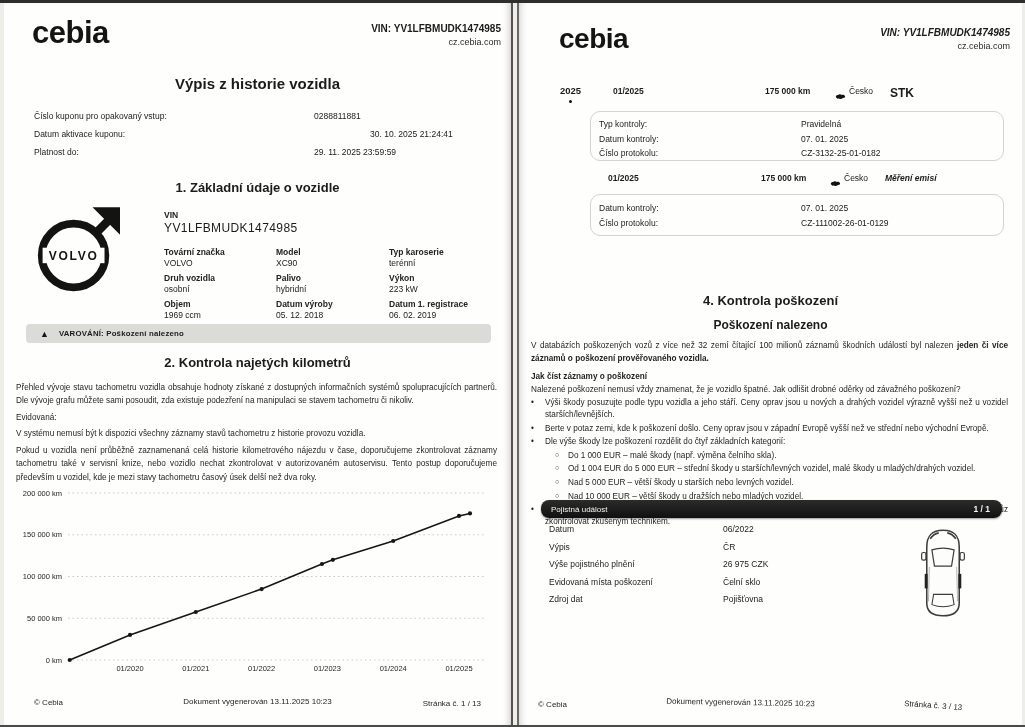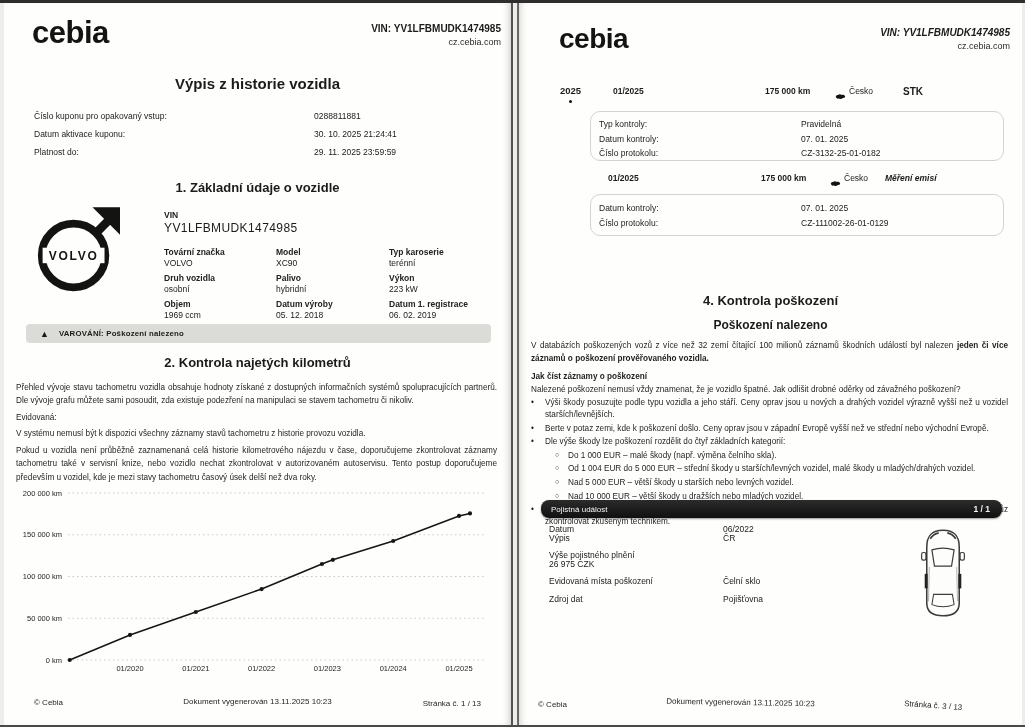--- a/index.html
+++ b/index.html
@@ -51,21 +51,21 @@
     <div class="abs site" style="right:10px;top:34px;">cz.cebia.com</div>
 
     <div class="abs doc-title" style="top:72px;">Výpis z historie vozidla</div>
 
     <div class="abs" style="left:30px;right:12px;top:108px;">
       <div class="coupon-row" style="margin-bottom:8px;">
         <div class="lbl" style="width:280px;">Číslo kuponu pro opakovaný vstup:</div>
         <div class="val">0288811881</div>
       </div>
       <div class="coupon-row" style="margin-bottom:8px;">
-        <div class="lbl" style="width:280px;">Datum aktivace kuponu:</div>
+        <div class="lbl" style="width:336px;">Datum aktivace kuponu:</div>
         <div class="val">30. 10. 2025 21:24:41</div>
       </div>
       <div class="coupon-row">
         <div class="lbl" style="width:280px;">Platnost do:</div>
         <div class="val">29. 11. 2025 23:59:59</div>
       </div>
     </div>
 
     <div class="abs sec-head" style="top:177px;">1. Základní údaje o vozidle</div>
 
@@ -175,21 +175,21 @@
     <div class="abs tl-year" style="left:41px;top:82px;">2025</div>
     <div class="year-dot" style="left:50px;top:97px;"></div>
     <div class="abs b" style="left:94px;top:83px;font-size:8.5px;">01/2025</div>
     <div class="abs b" style="left:246px;top:83px;font-size:8.5px;">175 000 km</div>
     <div class="abs" style="left:316px;top:84px;">
       <svg width="11" height="8" viewBox="0 0 14 9">
           <path d="M1.2,4.6 C0.6,3.2 2.2,1.6 3.8,2.0 C5.0,0.8 7.4,0.8 8.6,1.8 C10.4,1.2 12.6,2.2 12.8,3.6 C13.2,4.8 11.6,6.2 10.0,5.8 C8.8,7.2 6.0,7.4 4.6,6.4 C3.0,7.0 1.4,6.0 1.2,4.6 Z" fill="#131312"></path>
         </svg>
     </div>
     <div class="abs" style="left:330px;top:83px;font-size:8.5px;">Česko</div>
-    <div class="abs b" style="left:384px;top:83px;font-size:10px;">STK</div>
+    <div class="abs b" style="left:371px;top:83px;font-size:12px;">STK</div>
 
     <div class="abs card" style="left:71px;top:108px;width:412px;height:48px;">
       <div class="krow" style="margin:8px 0 0 8px;">
           <div class="lbl" style="width:202px;">Typ kontroly:</div>
           <div class="val">Pravidelná</div>
         </div>
       <div class="krow" style="margin:6px 0 0 8px;">
           <div class="lbl" style="width:202px;">Datum kontroly:</div>
           <div class="val">07. 01. 2025</div>
         </div>
@@ -263,29 +263,29 @@
           <span>Máte-li jakékoliv pochybnosti, vyžádejte si od prodávajícího dokumentaci k poškození a jeho opravě. Nejlépe také nechte vůz zkontrolovat zkušeným technikem.</span>
         </div>
     </div>
 
     <div class="abs blackbar" style="top:497px;">
       <span class="t1">Pojistná událost</span>
       <span class="t2">1 / 1</span>
     </div>
 
     <div class="abs" style="left:30px;top:522px;">
-      <div class="krow" style="">
+      <div class="krow" style="margin-bottom:9px;">
           <div class="lbl" style="width:174px;">Datum</div>
           <div class="val">06/2022</div>
         </div>
       <div class="krow" style="margin-bottom:9px;">
           <div class="lbl" style="width:174px;">Výpis</div>
           <div class="val">ČR</div>
         </div>
-      <div class="krow" style="margin-bottom:9px;flex-direction:column;">
+      <div class="krow" style="margin-bottom:9px;">
           <div class="lbl" style="width:174px;">Výše pojistného plnění</div>
           <div class="val">26 975 CZK</div>
         </div>
       <div class="krow" style="margin-bottom:9px;">
           <div class="lbl" style="width:174px;">Evidovaná místa poškození</div>
           <div class="val">Čelní sklo</div>
         </div>
       <div class="krow">
           <div class="lbl" style="width:174px;">Zdroj dat</div>
           <div class="val">Pojišťovna</div>

